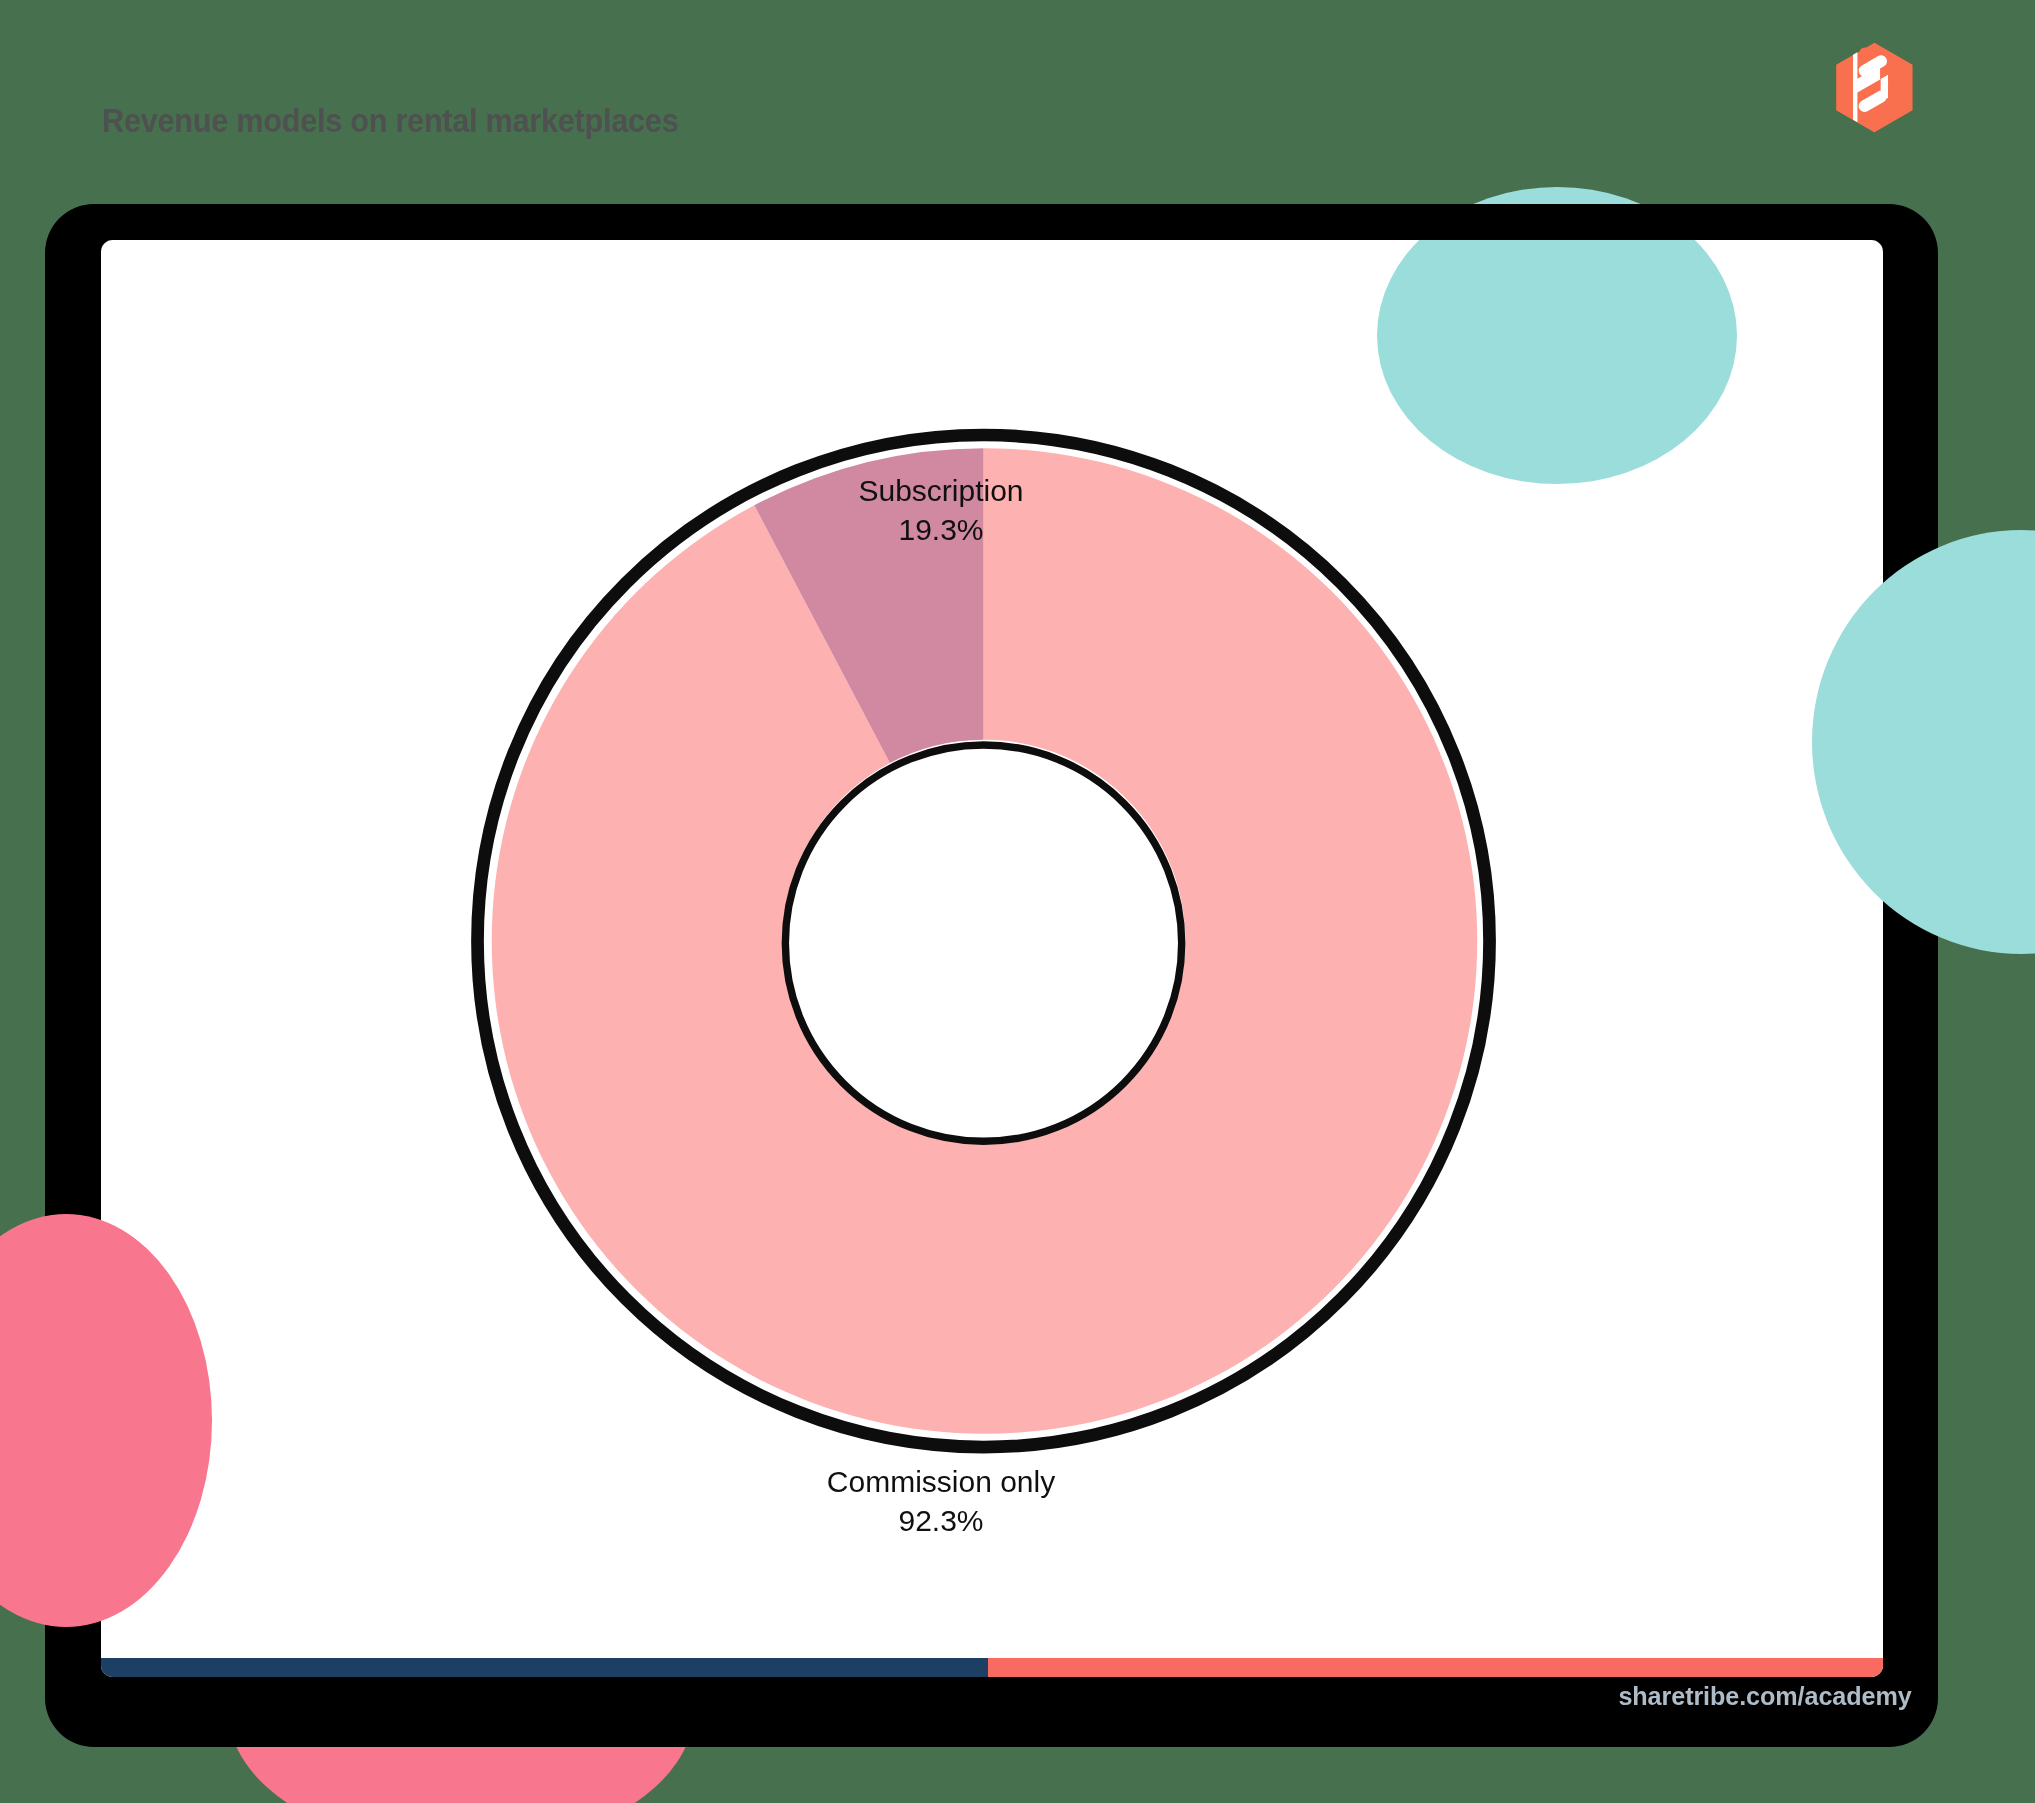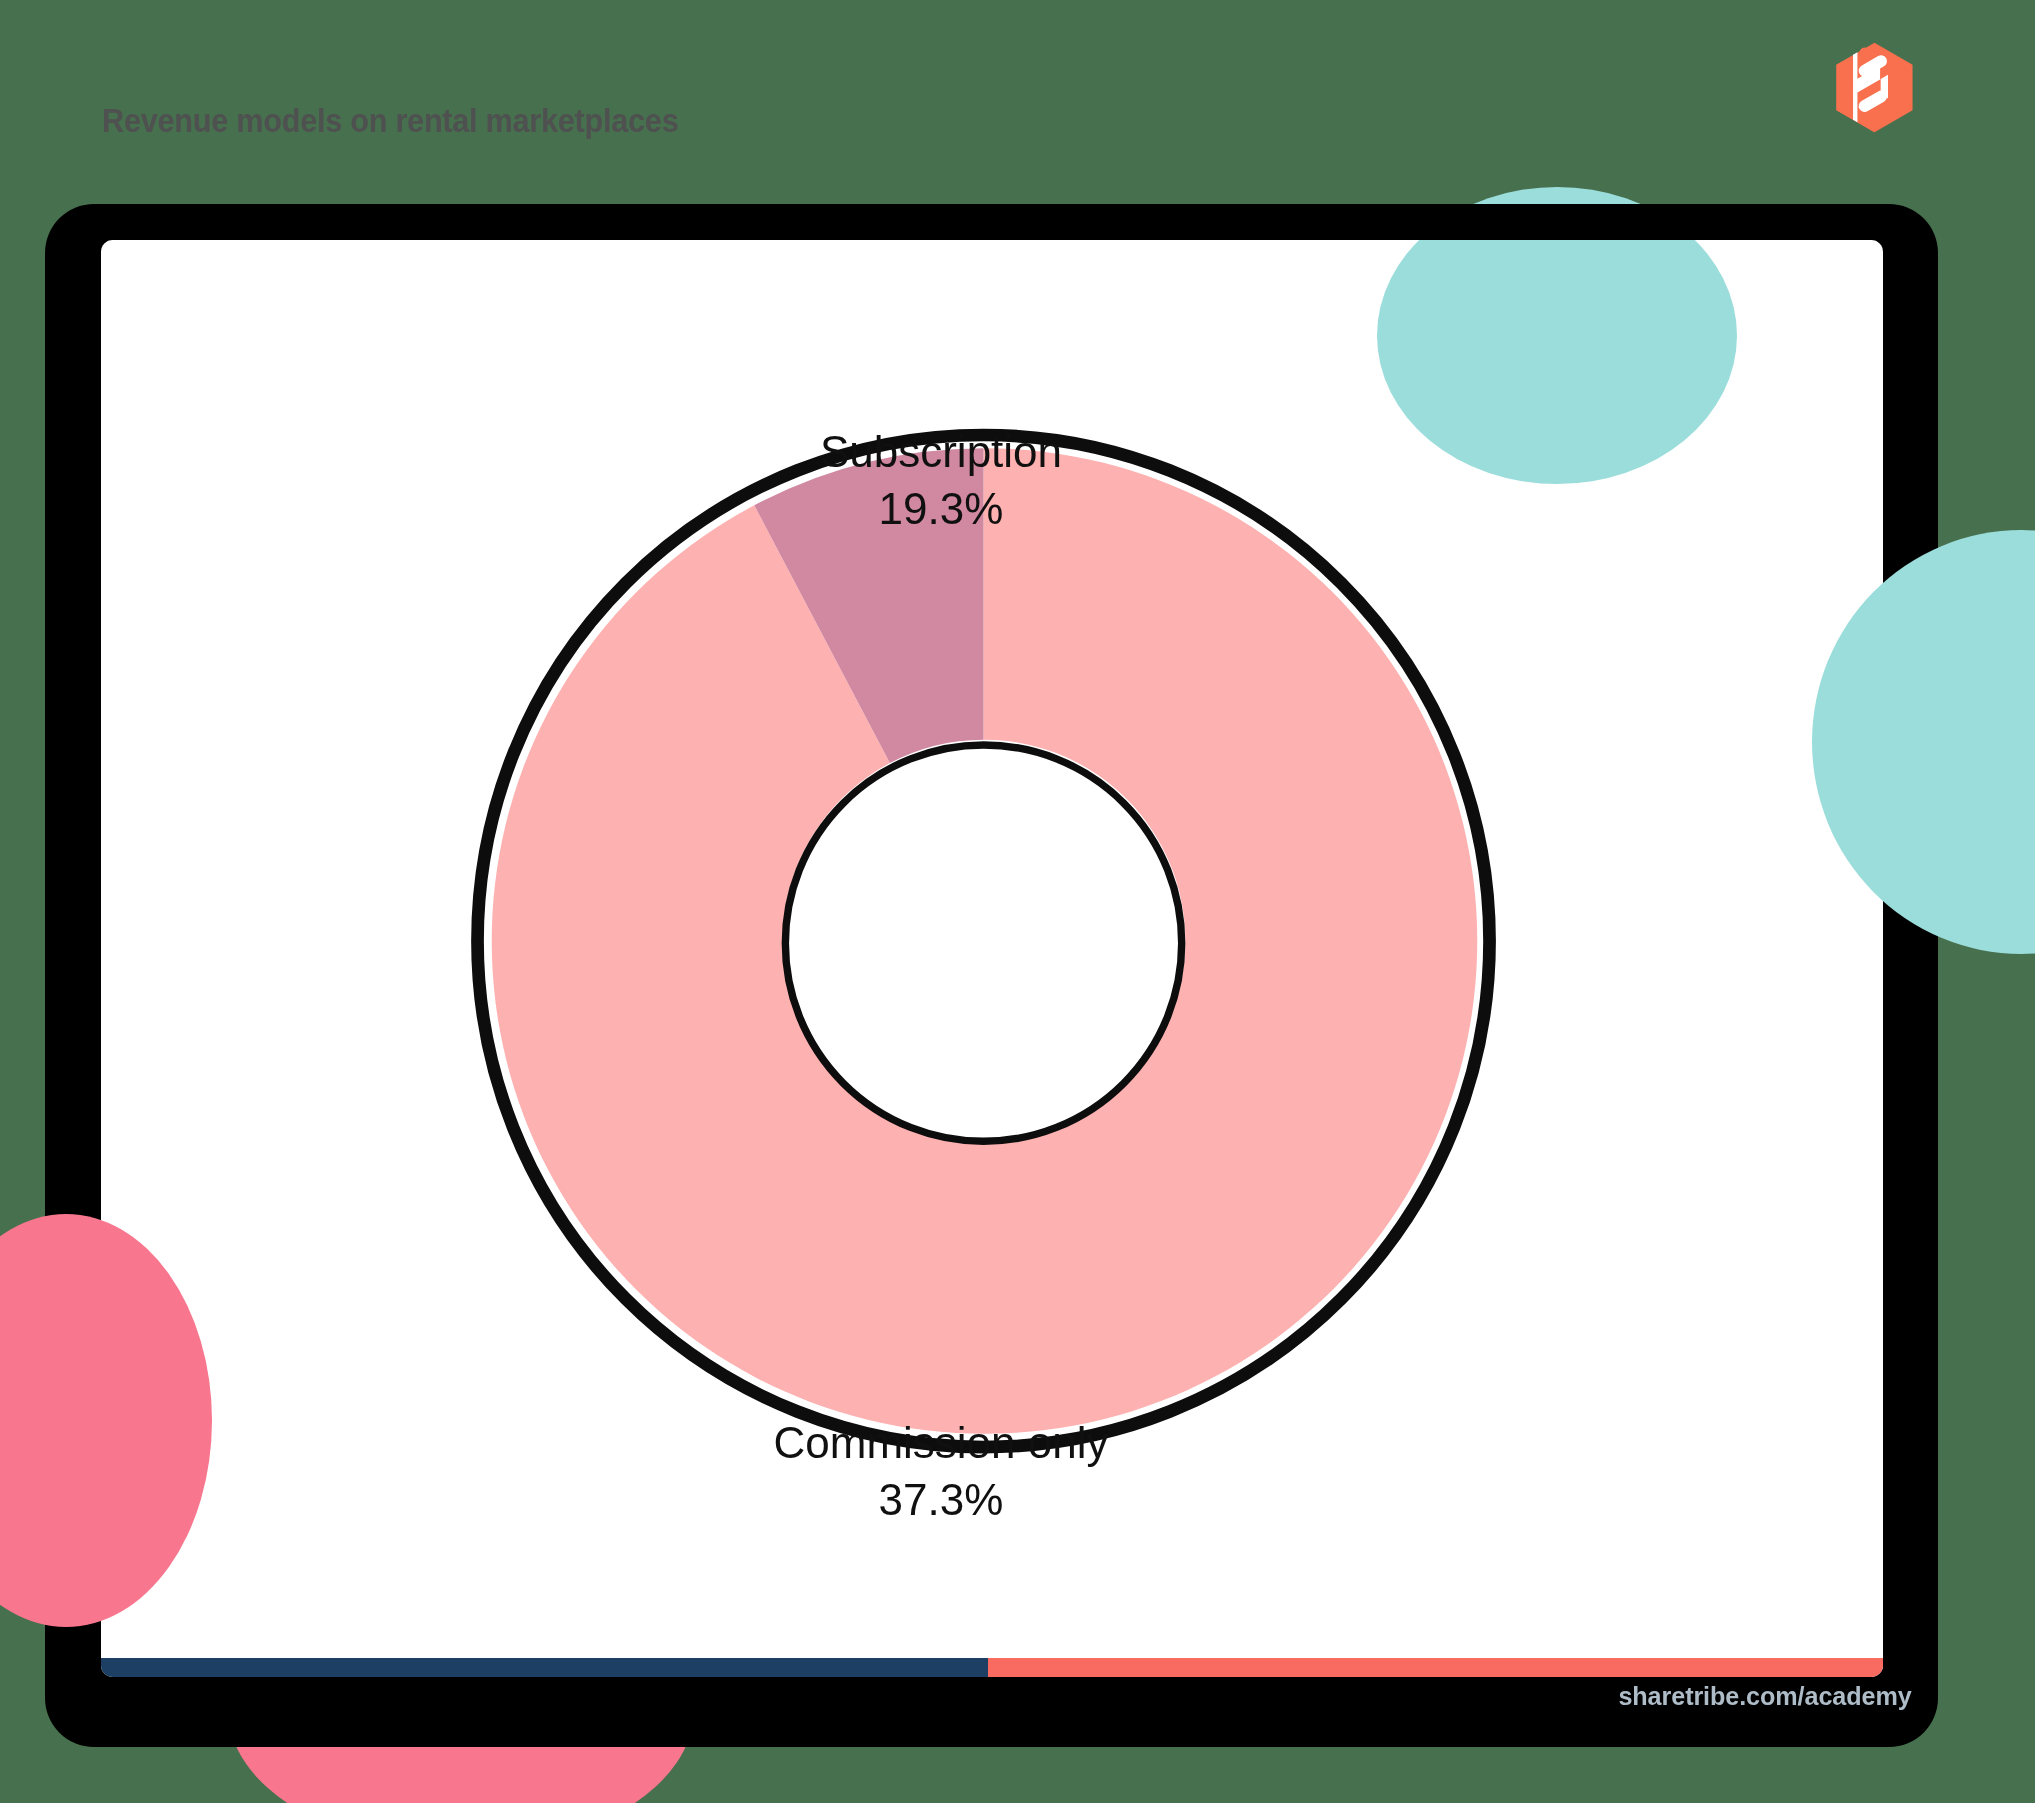--- a/index.html
+++ b/index.html
@@ -112,23 +112,24 @@
   #chart-area {
     position: absolute;
     left: 0; top: 0;
     width: 1782px; height: 1437px;
   }
 
   .slice-label {
     position: absolute;
     text-align: center;
     color: #101010;
-    font-size: 44px;
+    font-size: 30px;
     line-height: 1.30;
     white-space: nowrap;
+    margin-top: 48px;
   }
   #label-subscription { left: 649px; top: 183px; width: 382px; }
   #label-commission   { left: 649px; top: 1174px; width: 382px; }
 
   
   #footer-url {
     position: absolute;
     right: 123px;
     top: 1681px;
     font-size: 26.5px;
@@ -201,21 +202,21 @@
     </svg>
 
     
     <div class="slice-label" id="label-subscription">
       <div>Subscription</div>
       <div>19.3%</div>
     </div>
 
     <div class="slice-label" id="label-commission">
       <div>Commission only</div>
-      <div>37.3%</div>
+      <div>92.3%</div>
     </div>
   </div>
 
   <div id="accent-bar">
     <div id="accent-navy"></div>
     <div id="accent-coral"></div>
   </div>
 </div>
 
 <div class="blob" id="blob-teal-right"></div>

